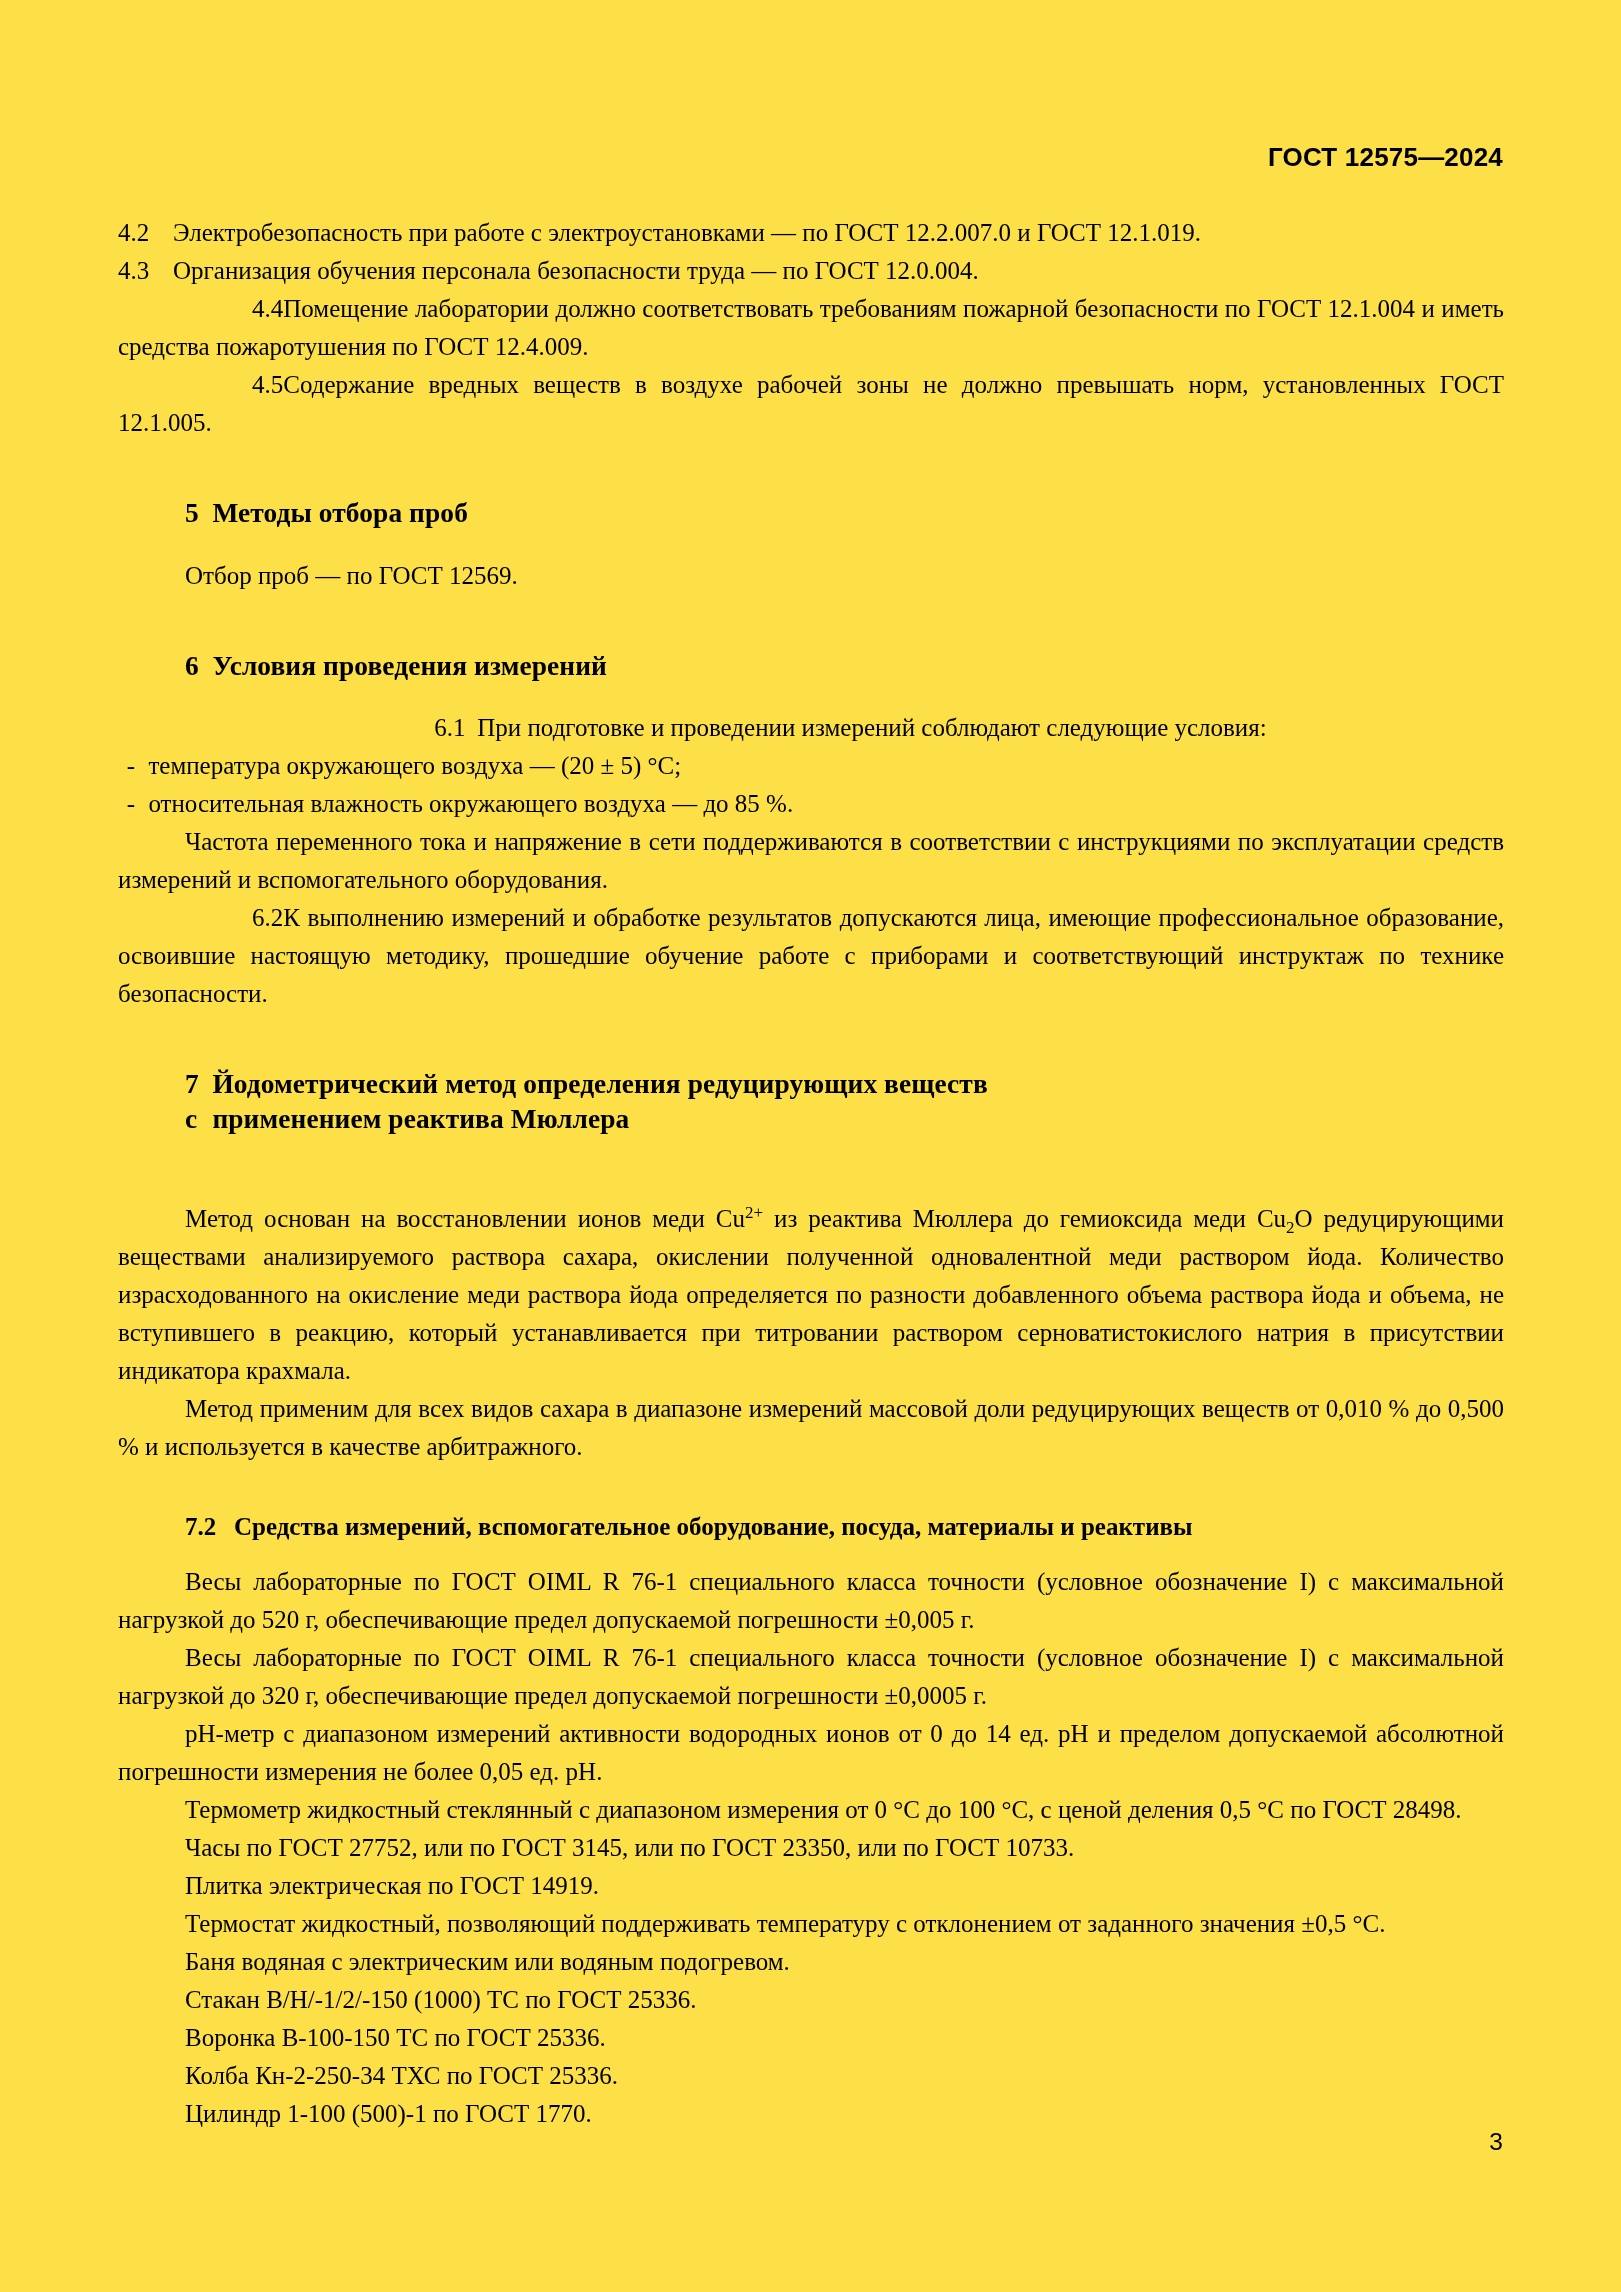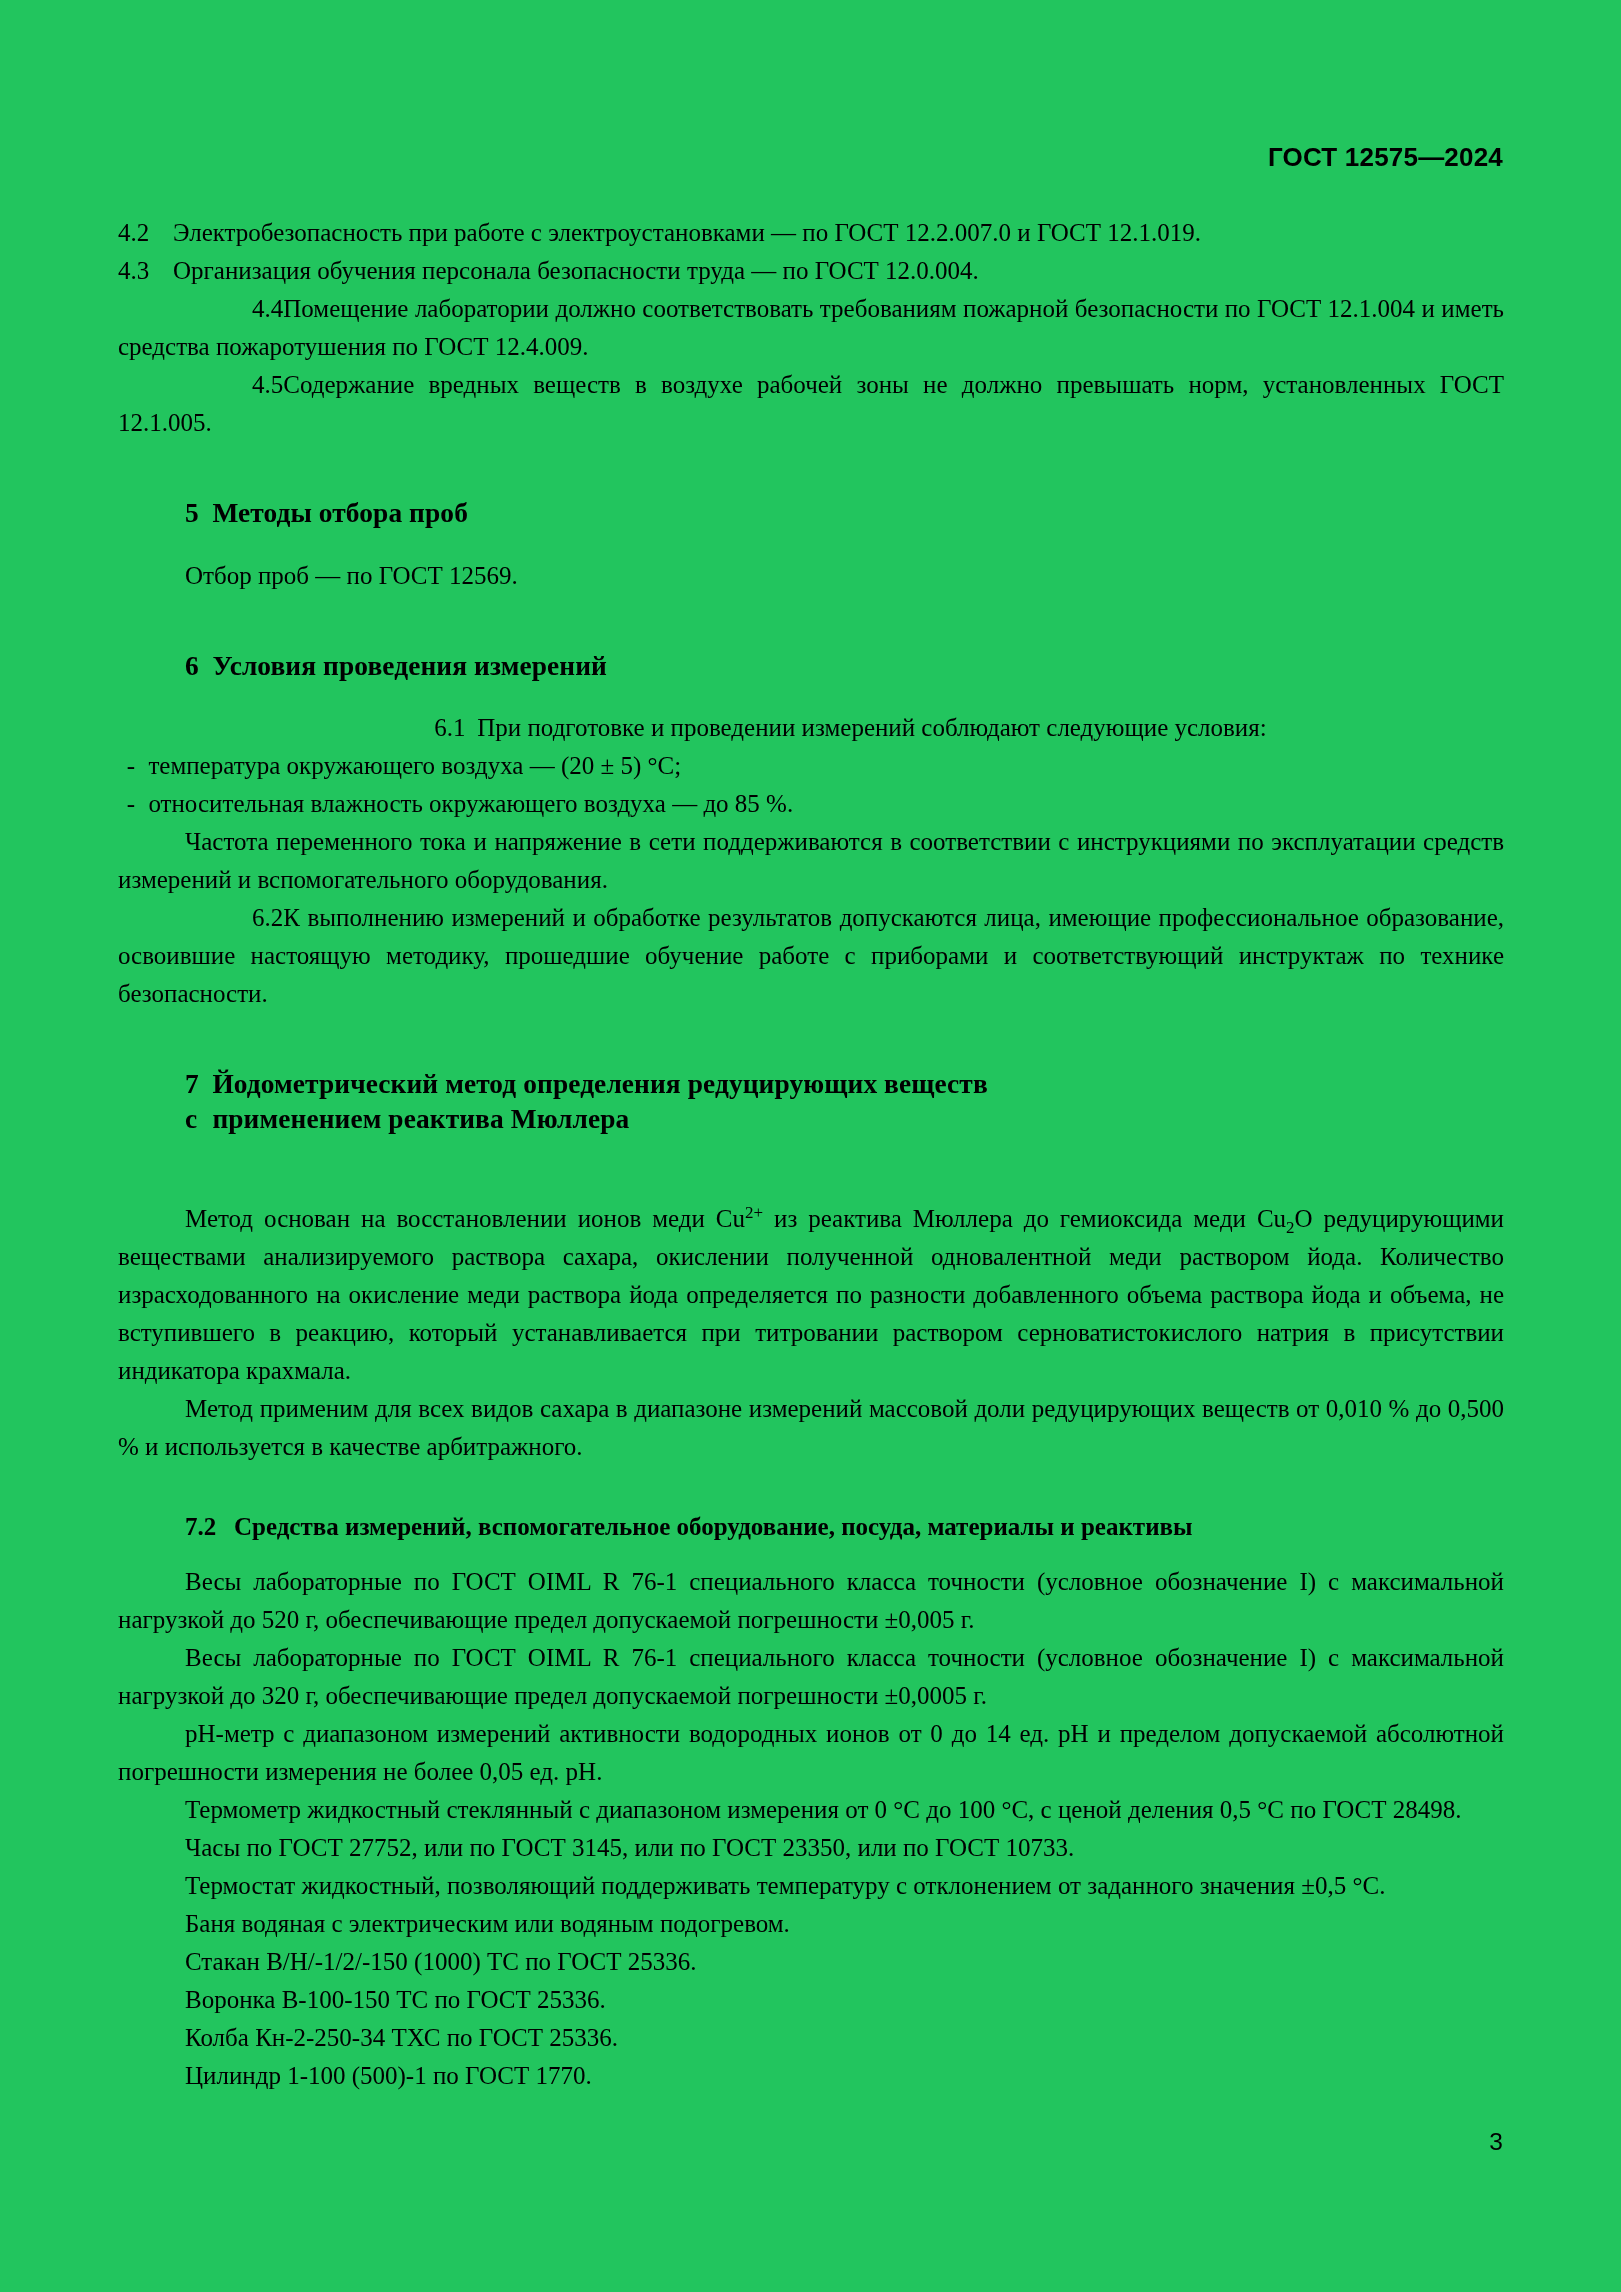--- a/index.html
+++ b/index.html
@@ -5,21 +5,21 @@
 <style>
   html, body {
     margin: 0;
     padding: 0;
     background: #ffffff;
   }
   .page {
     position: relative;
     width: 1621px;
     height: 2293px;
-    background: #22c55e;
+    background: #fde047;
     font-family: "Liberation Sans", "DejaVu Sans", sans-serif;
     color: #000000;
     box-sizing: border-box;
     overflow: hidden;
   }
 
   
   .running-header {
     position: absolute;
     top: 142px;
@@ -179,20 +179,21 @@
     <div class="gap-sub-before"></div>
     <h3 class="subsec"><span class="num">7.2</span><span>Средства измерений, вспомогательное оборудование, посуда, материалы и реактивы</span></h3>
     <div class="gap-sub-after"></div>
 
     <p class="p indent">Весы лабораторные по ГОСТ OIML R 76-1 специального класса точности (условное обозначение I) с максимальной нагрузкой до 520 г, обеспечивающие предел допускаемой погрешности ±0,005 г.</p>
     <p class="p indent">Весы лабораторные по ГОСТ OIML R 76-1 специального класса точности (условное обозначение I) с максимальной нагрузкой до 320 г, обеспечивающие предел допускаемой погрешности ±0,0005 г.</p>
     <p class="p indent">pH-метр с диапазоном измерений активности водородных ионов от 0 до 14 ед. pH и пределом допускаемой абсолютной погрешности измерения не более 0,05 ед. pH.</p>
     <p class="p indent">Термометр жидкостный стеклянный с диапазоном измерения от 0 °C до 100 °C, с ценой деления 0,5 °C по ГОСТ 28498.</p>
 
     <p class="list-line">Часы по ГОСТ 27752, или по ГОСТ 3145, или по ГОСТ 23350, или по ГОСТ 10733.</p>
+    <p class="list-line">Плитка электрическая по ГОСТ 14919.</p>
 
     <p class="p indent">Термостат жидкостный, позволяющий поддерживать температуру с отклонением от заданного значения ±0,5 °C.</p>
 
     <p class="list-line">Баня водяная с электрическим или водяным подогревом.</p>
     <p class="list-line">Стакан В/Н/-1/2/-150 (1000) ТС по ГОСТ 25336.</p>
     <p class="list-line">Воронка В-100-150 ТС по ГОСТ 25336.</p>
     <p class="list-line">Колба Кн-2-250-34 ТХС по ГОСТ 25336.</p>
     <p class="list-line">Цилиндр 1-100 (500)-1 по ГОСТ 1770.</p>
 
   </div>

